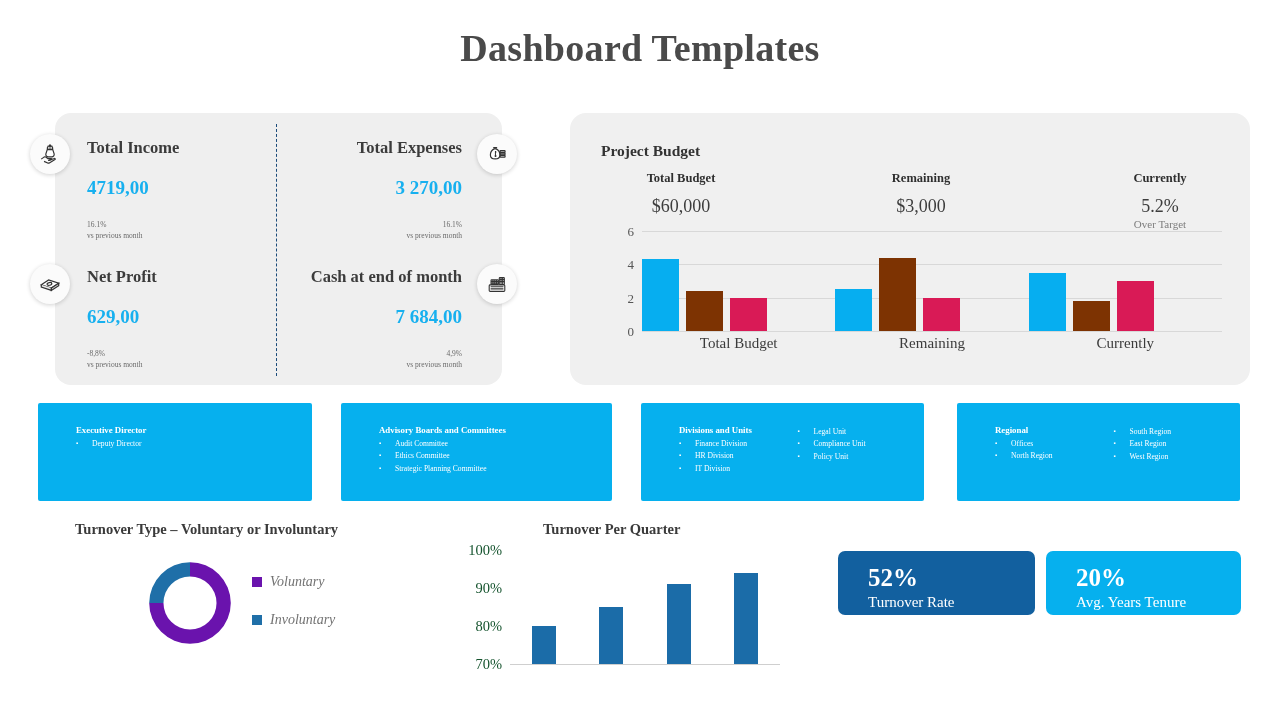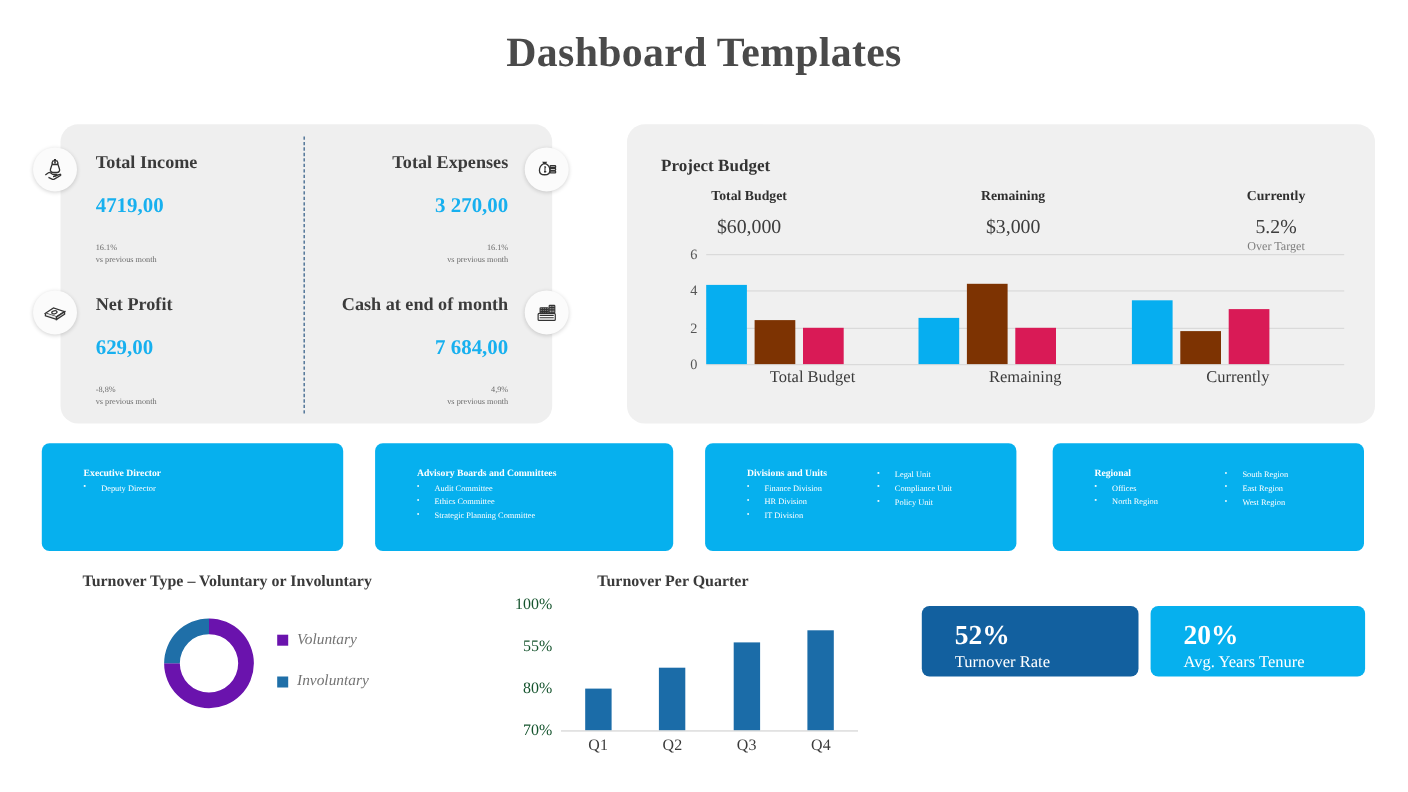--- a/index.html
+++ b/index.html
@@ -113,21 +113,21 @@
     position: absolute; left: 30px; right: 0; top: 104px;
     display: flex;
   }
   .cb-cats span { flex: 1; text-align: center; font-size: 15px; color: #3b3b3b; }
 
   
   .org-card {
     position: absolute;
     top: 403px; height: 98px;
     background: #06b0ee;
-    border-radius: 7px;
+    border-radius: 2px;
     color: #ffffff;
     padding: 22px 16px 10px 16px;
     display: flex;
     gap: 10px;
   }
   .org-1 { left: 38px;  width: 274px; }
   .org-2 { left: 341px; width: 271px; }
   .org-3 { left: 641px; width: 283px; }
   .org-4 { left: 957px; width: 283px; }
   .org-col { flex: 1; }
@@ -400,46 +400,40 @@
     <span class="dl-swatch" id="dl-sw-1" style="background: rgb(31, 111, 168);"></span>
     <span class="dl-text">Involuntary</span>
   </div>
 </div>
 
 <div class="quarter-title">Turnover Per Quarter</div>
 <div class="chart-quarter">
   <div class="cq-ylabels" id="cq-ylabels">
       <span style="top: 114px;">70%</span>
       <span style="top: 76px;">80%</span>
-      <span style="top: 38px;">55%</span>
+      <span style="top: 38px;">90%</span>
       <span style="top: 0px;">100%</span>
     </div>
   <div class="cq-plot">
     <div class="cq-bars" id="cq-bars">
         <div class="cq-slot">
           <div class="cq-bar" style="height: 38px; background: rgb(27, 108, 168);"></div>
         </div>
         <div class="cq-slot">
           <div class="cq-bar" style="height: 57px; background: rgb(27, 108, 168);"></div>
         </div>
         <div class="cq-slot">
           <div class="cq-bar" style="height: 79.8px; background: rgb(27, 108, 168);"></div>
         </div>
         <div class="cq-slot">
           <div class="cq-bar" style="height: 91.2px; background: rgb(27, 108, 168);"></div>
         </div>
       </div>
     <div class="cq-axis"></div>
   </div>
-  <div class="cq-cats" id="cq-cats">
-      <span>Q1</span>
-      <span>Q2</span>
-      <span>Q3</span>
-      <span>Q4</span>
-    </div>
 </div>
 
 <div class="tile tile-1">
   <div class="tile-value">52%</div>
   <div class="tile-label">Turnover Rate</div>
 </div>
 <div class="tile tile-2">
   <div class="tile-value">20%</div>
   <div class="tile-label">Avg. Years Tenure</div>
 </div>

